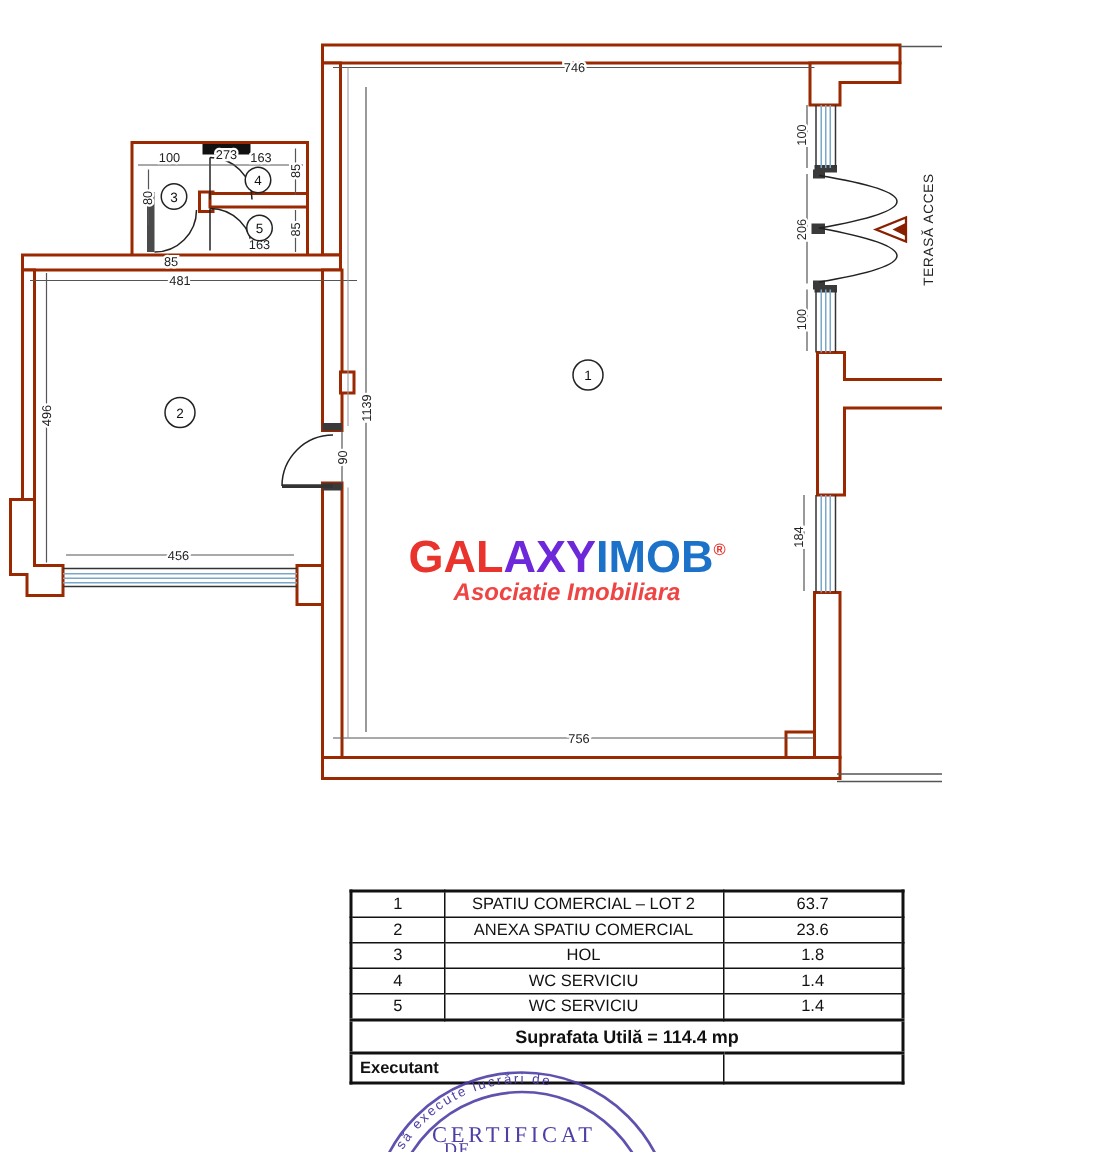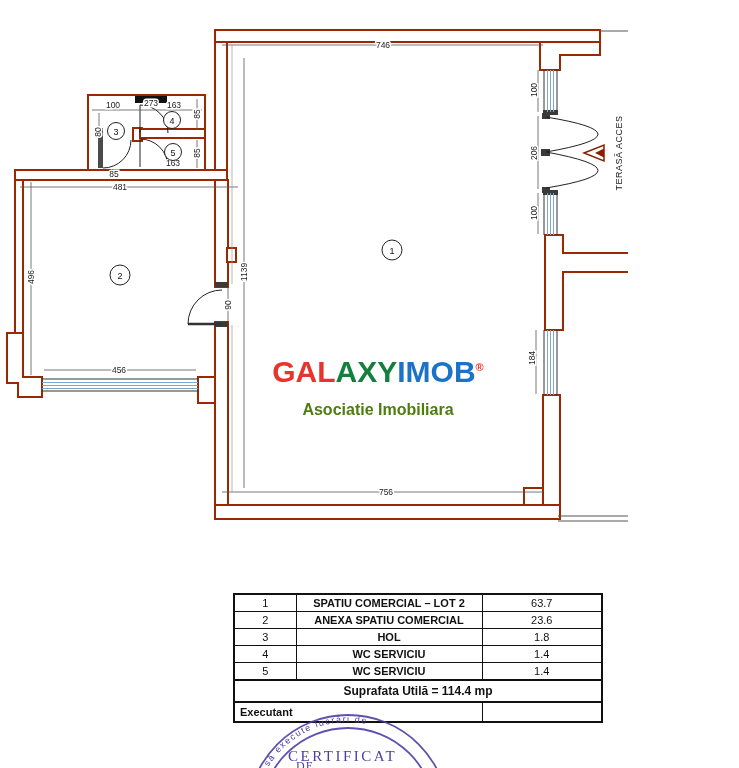--- a/index.html
+++ b/index.html
@@ -21,33 +21,33 @@
   .grey{stroke:#555;stroke-width:1;fill:none;}
   .greyfill{fill:#fff;stroke:#555;stroke-width:1;}
   .dimtxt{font-size:8.5px;fill:#222;paint-order:stroke;stroke:#fff;stroke-width:3px;}
   .roomcircle{fill:#fff;stroke:#222;stroke-width:1;}
   .roomnum{font-size:9px;fill:#111;text-anchor:middle;}
   .arealbl{font-size:9px;fill:#222;letter-spacing:0.5px;text-anchor:middle;}
 
   
   #logo{position:absolute;left:253px;top:356px;width:250px;text-align:center;line-height:1.05;}
   #logo .l1{font-size:30px;font-weight:bold;letter-spacing:0px;white-space:nowrap;}
-  #logo .gal{color:#e8342c;} #logo .axy{color:#15803d;} #logo .imob{color:#1b72c8;margin-top:26px;}
+  #logo .gal{color:#e8342c;} #logo .axy{color:#6d28d9;} #logo .imob{color:#1b72c8;margin-top:26px;}
   #logo .reg{color:#e8342c;font-size:11px;vertical-align:super;font-weight:bold;}
-  #logo .tag{font-size:16px;font-weight:bold;color:#4d7c0f;margin-top:14px;}
+  #logo .tag{font-size:16px;font-weight:bold;color:#ef4444;margin-top:0px;font-style:italic;}
   #listing{position:absolute;left:238px;top:415px;font-size:25px;font-weight:bold;color:#2f7bc0;white-space:nowrap;}
 
   
   #tablewrap{position:absolute;left:233px;top:593px;width:368px;}
   table{border-collapse:collapse;width:368px;table-layout:fixed;}
   td{border:1.6px solid #111;font-size:11px;color:#111;text-align:center;padding:0;
      overflow:hidden;white-space:nowrap;}
   tr.hdr td{font-weight:bold;font-size:11.5px;height:40px;line-height:1.25;}
   tr.datarow td{height:16px;}
-  td.nm{font-weight:bold;}
+  td.nm{font-weight:normal;}
   tr.totalrow td{font-weight:bold;font-size:12px;height:20px;border-top:2.2px solid #111;}
   tr.partial td{height:18px;text-align:left;padding-left:5px;font-weight:bold;border-top:2.2px solid #111;}
   #tablewrap table{border:2.5px solid #111;}
 
   
   #stamp{position:absolute;left:0;top:0;pointer-events:none;}
   .stamp-stroke{fill:none;stroke:#4c3fa5;stroke-width:1.8;opacity:0.9;}
   .stamp-txt{fill:#4c3fa5;}
 </style>
 </head>

